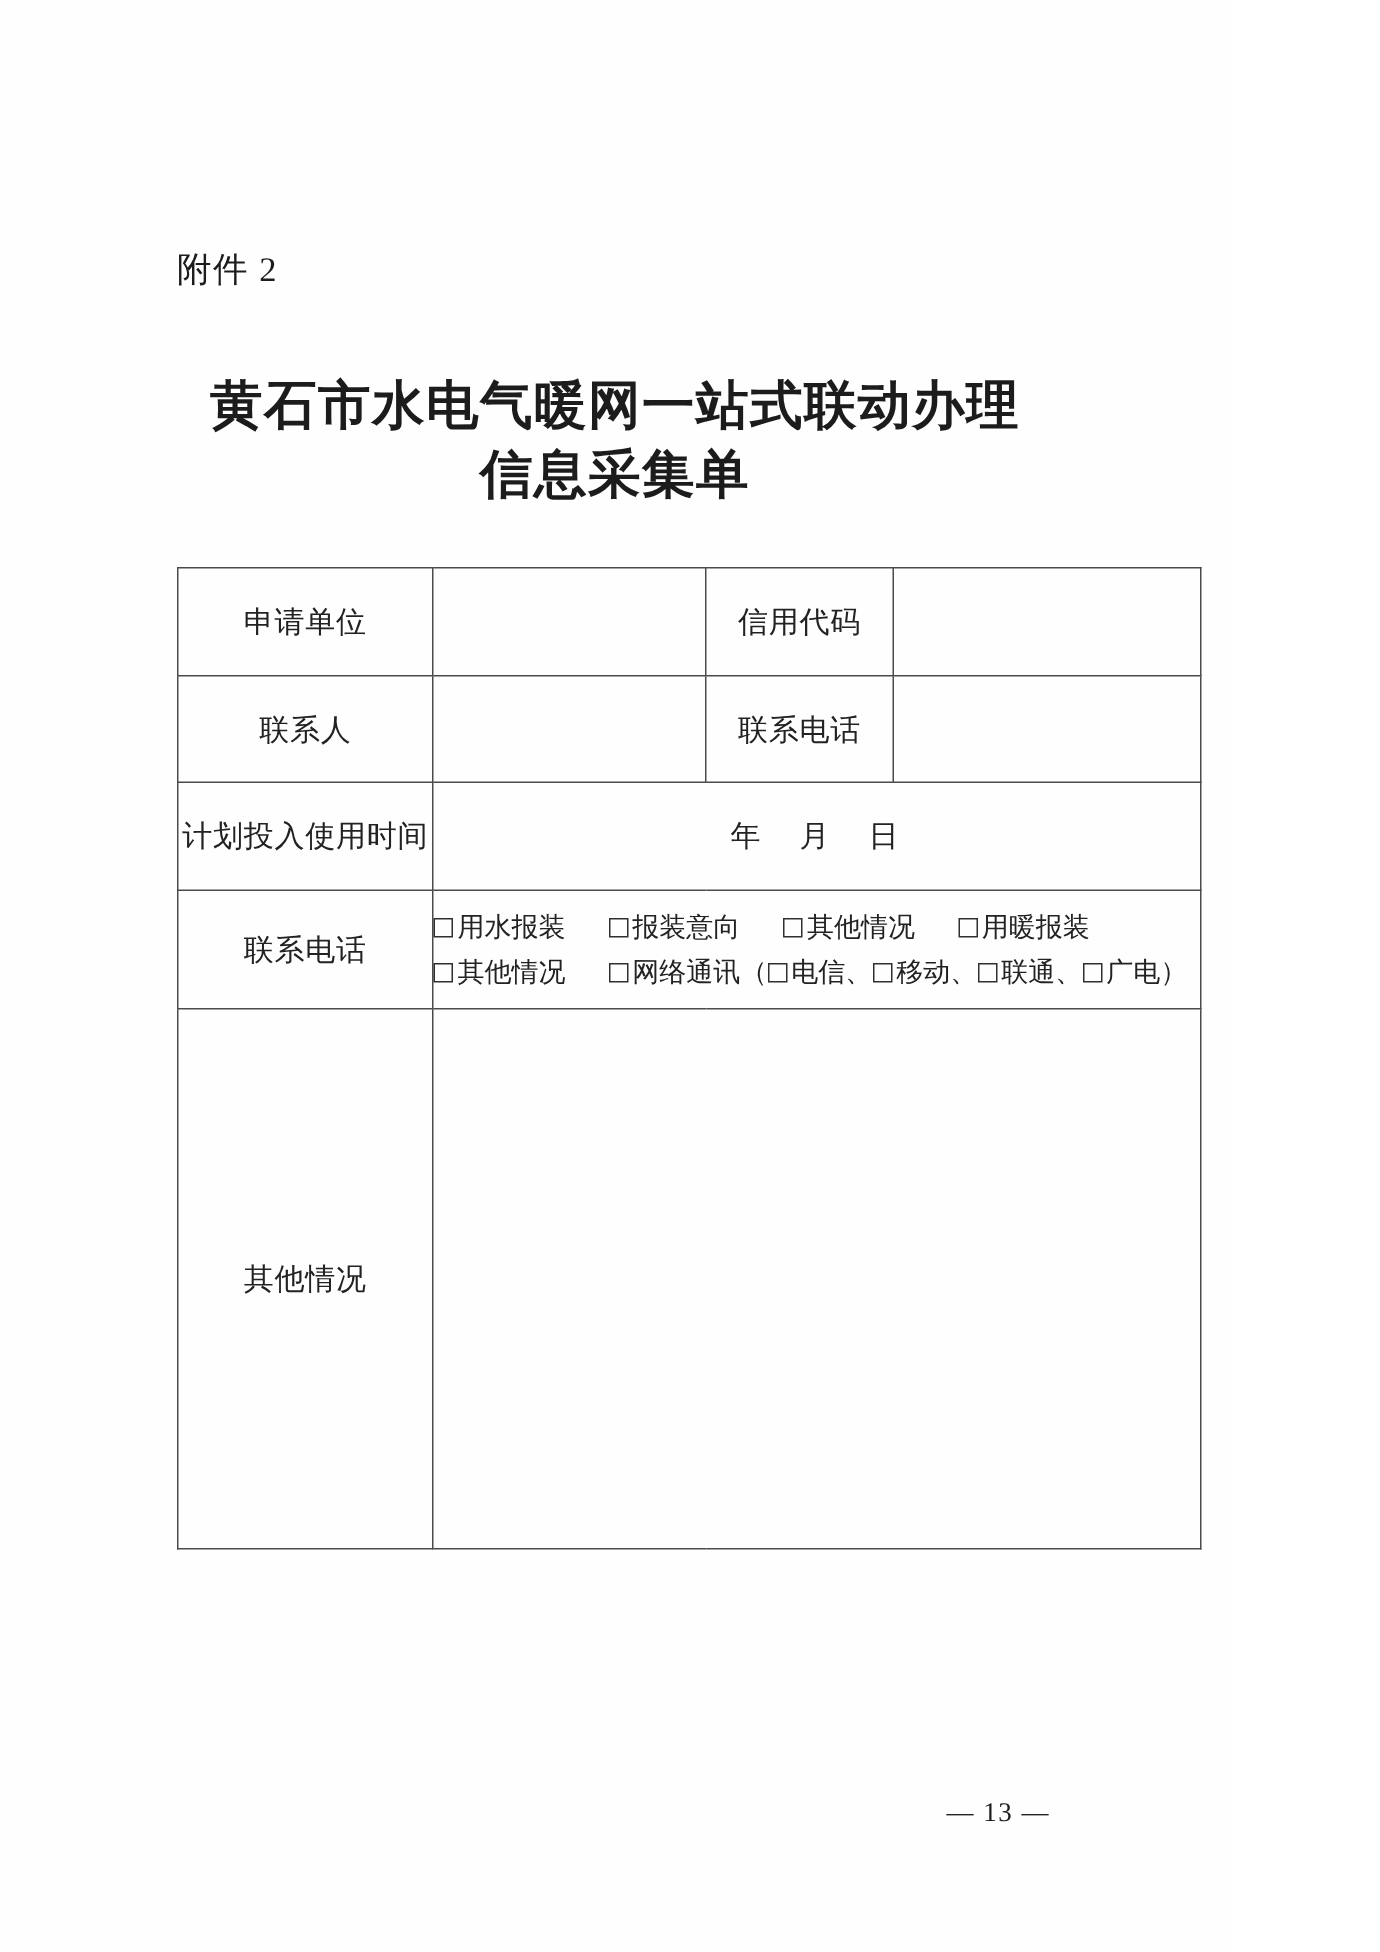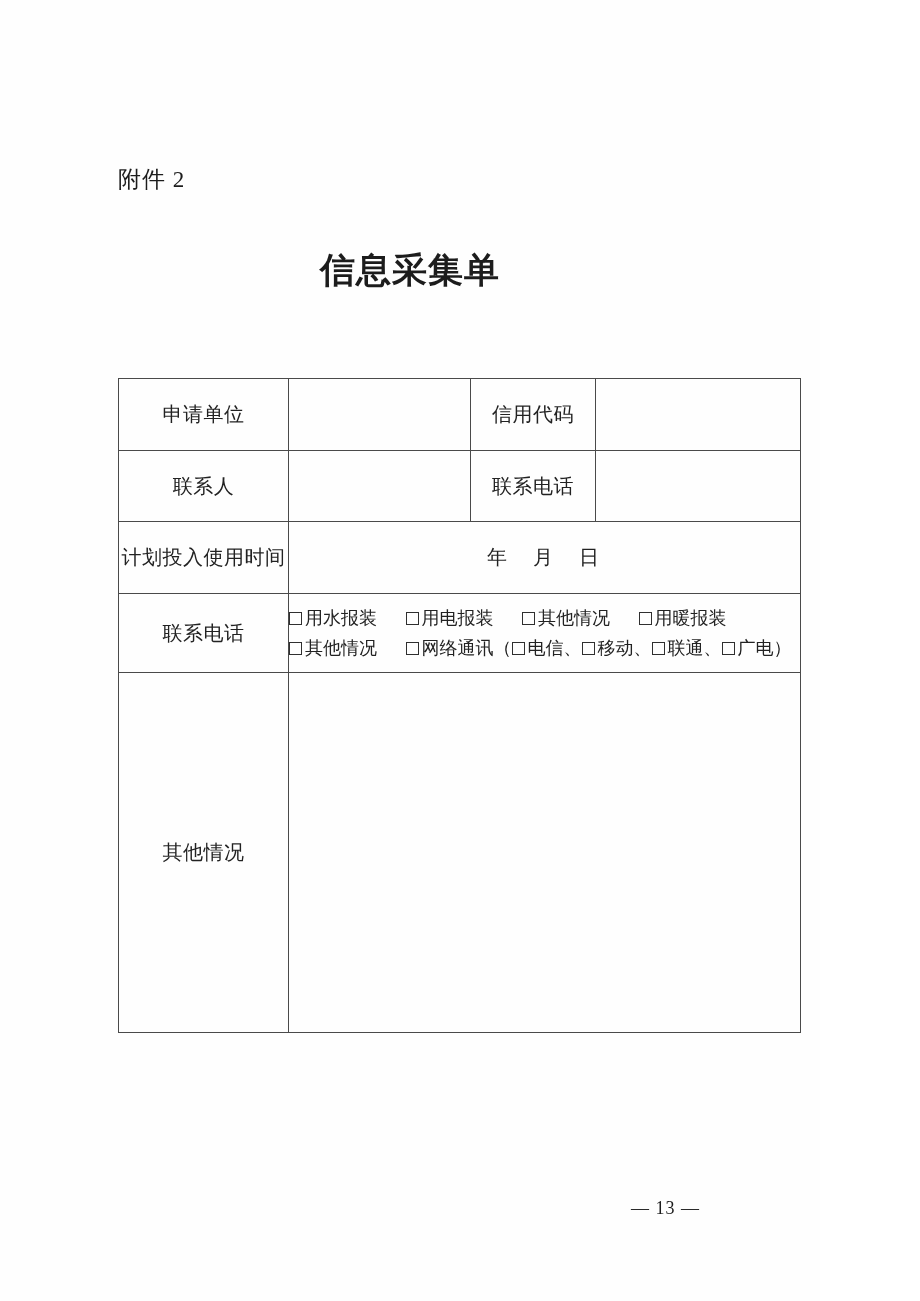--- a/index.html
+++ b/index.html
@@ -91,20 +91,21 @@
   }
 </style>
 </head>
 <body>
 
 <div class="page">
 
   <div class="attachment">附件 2</div>
 
   <div class="title-block">
+    <div>黄石市水电气暖网一站式联动办理</div>
     <div>信息采集单</div>
   </div>
 
   <table class="form-table">
     <colgroup>
       <col class="col-a">
         <col class="col-b">
         <col class="col-c">
         <col class="col-d">
     </colgroup>
@@ -127,21 +128,21 @@
       <tr class="row-4">
         <td class="label-cell">计划投入使用时间</td>
         <td colspan="3" class="date-cell">年　月　日</td>
       </tr>
 
       <tr class="row-5">
         <td class="label-cell">联系电话</td>
         <td colspan="3" class="intent-cell">
           <div>
             <span class="cbi gap"><span class="cb"></span><span>用水报装</span></span>
-            <span class="cbi gap"><span class="cb"></span><span>用电报装</span></span>
+            <span class="cbi gap"><span class="cb"></span><span>报装意向</span></span>
             <span class="cbi gap"><span class="cb"></span><span>其他情况</span></span>
             <span class="cbi"><span class="cb"></span><span>用暖报装</span></span>
           </div>
           <div>
             <span class="cbi gap"><span class="cb"></span><span>其他情况</span><span></span></span>
             <span class="cbi"><span class="cb"></span><span>网络通讯</span><span>（</span></span><span class="cbi"><span class="cb"></span><span>电信</span><span>、</span></span><span class="cbi"><span class="cb"></span><span>移动</span><span>、</span></span><span class="cbi"><span class="cb"></span><span>联通</span><span>、</span></span><span class="cbi"><span class="cb"></span><span>广电</span><span>）</span></span>
           </div>
         </td>
       </tr>
 

